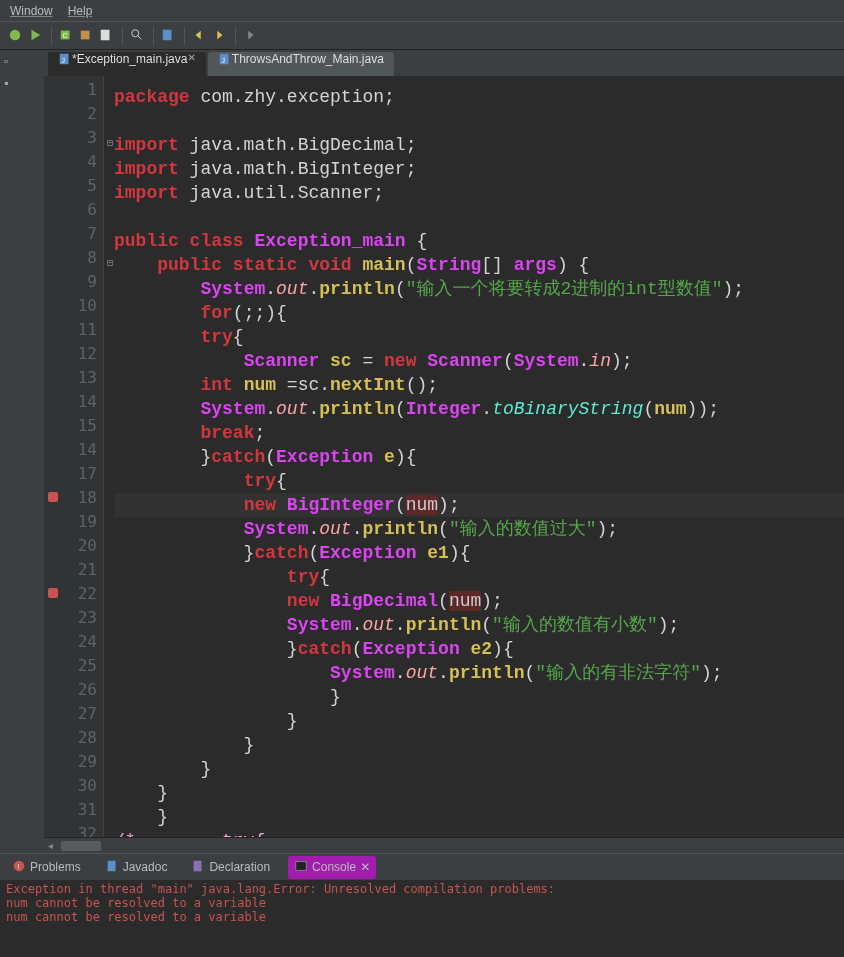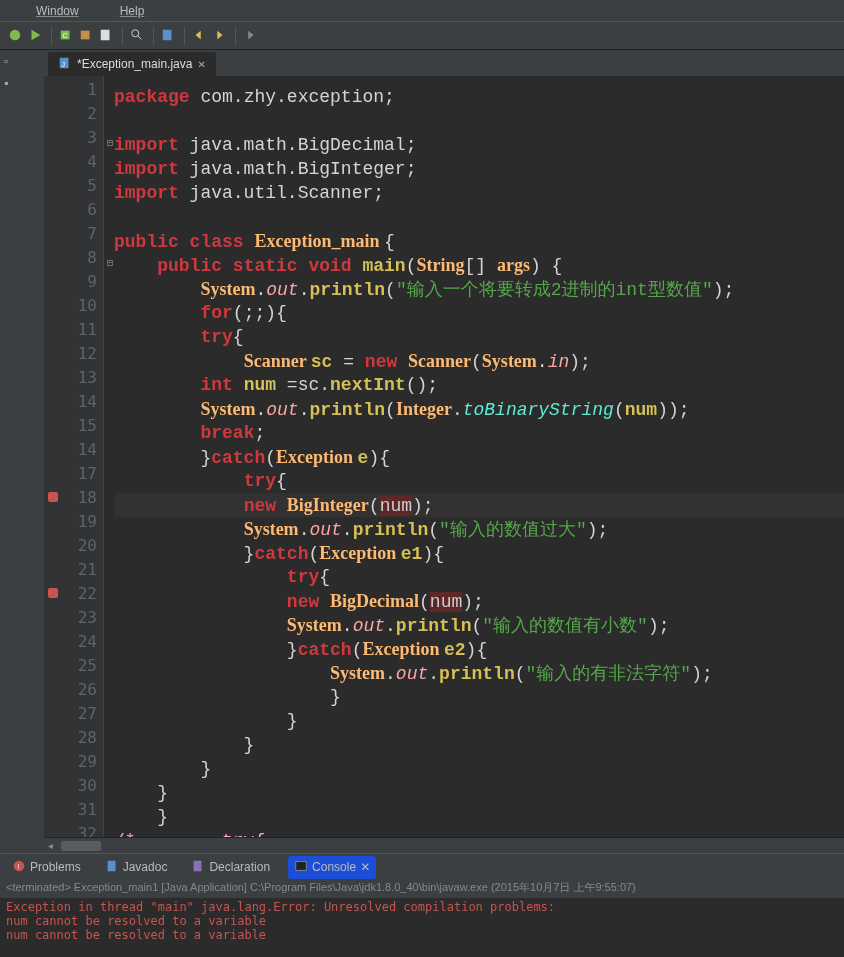--- a/index.html
+++ b/index.html
@@ -1,58 +1,58 @@
 <!DOCTYPE html>
 <html><head>
 <meta charset="utf-8">
 <style>
 * { margin: 0; padding: 0; box-sizing: border-box; }
 body { font-family: "Segoe UI", Arial, sans-serif; background: #2b2b2b; width: 844px; height: 957px; overflow: hidden; font-size: 12px; color: #ccc; }
 .menubar { background: #3c3f41; height: 22px; display: flex; align-items: center; padding: 0 10px; gap: 15px; color: #bbb; border-bottom: 1px solid #555; }
-.menubar span { text-decoration: underline; text-decoration-color: #888; cursor: default; margin-left: 26px; }
+.menubar span { text-decoration: underline; text-decoration-color: #888; cursor: default; }
 .toolbar { background: #3c3f41; height: 28px; display: flex; align-items: center; padding: 0 8px; gap: 4px; border-bottom: 1px solid #222; }
 .toolbar-icon { width: 16px; height: 16px; display: inline-block; }
 .tb-sep { width: 1px; height: 18px; background: #555; margin: 0 3px; }
 .main-area { display: flex; height: 803px; }
 .left-gutter-area { width: 44px; background: #3c3f41; display: flex; flex-direction: column; }
 .left-icons { display: flex; flex-direction: column; gap: 8px; padding: 4px; }
 .tabs-area { flex: 1; display: flex; flex-direction: column; background: #313335; }
 .tabs-bar { height: 26px; display: flex; align-items: flex-end; background: #3c3f41; padding-left: 4px; gap: 2px; }
-.tab { height: 24px; padding: 0 10px; display: flex; align-items: center; gap: 5px; background: #515658; color: #ddd; border-top-left-radius: 3px; border-top-right-radius: 3px; font-size: 12px; }
+.tab { height: 24px; padding: 0 10px; display: flex; align-items: flex-start; background: #515658; color: #ddd; border-top-left-radius: 3px; border-top-right-radius: 3px; font-size: 12px; }
 .tab.active { background: #2b2b2b; }
 .tab .close-x { color: #aaa; font-size: 10px; }
 .editor { flex: 1; display: flex; background: #2b2b2b; overflow: hidden; position: relative; }
 .gutter { width: 48px; background: #313335; text-align: right; padding-top: 2px; border-right: 1px solid #444; position: relative; }
 .marker-gutter { width: 12px; background: #313335; }
 .line-num { height: 24px; line-height: 24px; color: #606366; font-family: Consolas, monospace; font-size: 16px; padding-right: 6px; position: relative; }
 .error-marker::before { content:""; position:absolute; left:-8px; top:6px; width:10px; height:10px; background:#c75450; border-radius:2px; }
 .fold-marker::after { content:"⊟"; color:#888; font-size:10px; position:absolute; right:-10px; top:5px; }
 .code { flex: 1; font-family: Consolas, "Courier New", monospace; font-size: 18px; line-height: 24px; padding-top: 9px; padding-left: 10px; white-space: pre; overflow:hidden; }
 .code-line { height: 24px; }
 .hl-line { background: #323232; }
 .err-box { background: #5e2828; }
 .comment { color: #f9a8d4; }
 
 
 .c-red { color: #d0383e; font-weight: bold; }
-.c-blue { color: #fdba74; font-weight: bold; font-family: Liberation Serif, serif; }
+.c-blue { color: #d946ef; font-weight: bold; }
 .c-yellow { color: #d6bf55; font-weight: bold; }
 .c-teal { color: #5eead4; font-style: italic; }
 .c-white { color: #d4d4d4; }
 .c-str { color: #56a64b; }
 .c-field { color: #fca5a5; font-style: italic; }
 
 .hscroll { height: 16px; background: #3c3f41; border-top:1px solid #222; display:flex; align-items:center; padding:0 4px;}
 .hscroll .thumb { width:40px; height:10px; background:#595b5d; border-radius:2px; margin-left:8px;}
 .hscroll .arrow { color:#888; font-size:10px; }
 
 .bottom-panel { height: 104px; background: #2b2b2b; border-top: 1px solid #555; display:flex; flex-direction:column; }
 .bottom-tabs { height: 26px; background: #3c3f41; display: flex; align-items: center; padding: 0 6px; gap: 12px; }
 .btab { display:flex; align-items:center; gap:4px; color:#bbb; padding: 3px 6px; }
-.btab.active { background:#1d4ed8; border-radius:3px;}
+.btab.active { background:#a21caf; border-radius:3px;}
 .console-header { height:18px; background:#3c3f41; padding:0 6px; color:#888; font-size:11px; white-space:nowrap; overflow:hidden;}
 .console-body { flex:1; background:#2b2b2b; padding: 2px 6px; font-family: Consolas, monospace; font-size:12px; }
 .console-body .err { color:#c75450; }
 
 svg.icon { width:14px; height:14px; }
 </style>
 </head>
 <body>
 
 <div class="menubar">
@@ -110,20 +110,27 @@
   <div class="tabs-area">
 
     <div class="tabs-bar">
       <div class="tab active">
         <span><svg class="icon" viewBox="0 0 16 16">
               <rect x="2" y="2" width="10" height="12" fill="#5b8fc9"></rect>
               <text x="4" y="12" font-size="8" fill="#fff">J</text>
             </svg></span>
         <span>*Exception_main.java</span>
         <span class="close-x">✕</span>
+      </div>
+      <div class="tab">
+        <span><svg class="icon" viewBox="0 0 16 16">
+              <rect x="2" y="2" width="10" height="12" fill="#5b8fc9"></rect>
+              <text x="4" y="12" font-size="8" fill="#fff">J</text>
+            </svg></span>
+        <span>ThrowsAndThrow_Main.java</span>
       </div>
     </div>
 
     <div class="editor">
       <div class="marker-gutter" id="marker-gutter">
           <div style="height: 24px;"></div>
           <div style="height: 24px;"></div>
           <div style="height: 24px;"></div>
           <div style="height: 24px;"></div>
           <div style="height: 24px;"></div>
@@ -220,19 +227,18 @@
       <span>Declaration</span>
     </div>
     <div class="btab active">
       <span><svg class="icon" viewBox="0 0 16 16">
             <rect x="2" y="3" width="12" height="10" fill="#222" stroke="#888"></rect>
           </svg></span>
       <span>Console</span>
       <span class="close-x">✕</span>
     </div>
   </div>
-  <div class="console-header">&lt;terminated&gt; Exception_main1 [Java Application] C:\Program Files\Java\jdk1.8.0_40\bin\javaw.exe (2015年10月7日 上午9:55:07)</div>
   <div class="console-body" id="console-body">
       <div class="err">Exception in thread "main" java.lang.Error: Unresolved compilation problems:</div>
       <div class="err">    num cannot be resolved to a variable</div>
       <div class="err">    num cannot be resolved to a variable</div>
     </div>
 </div>
 
 </body></html>

